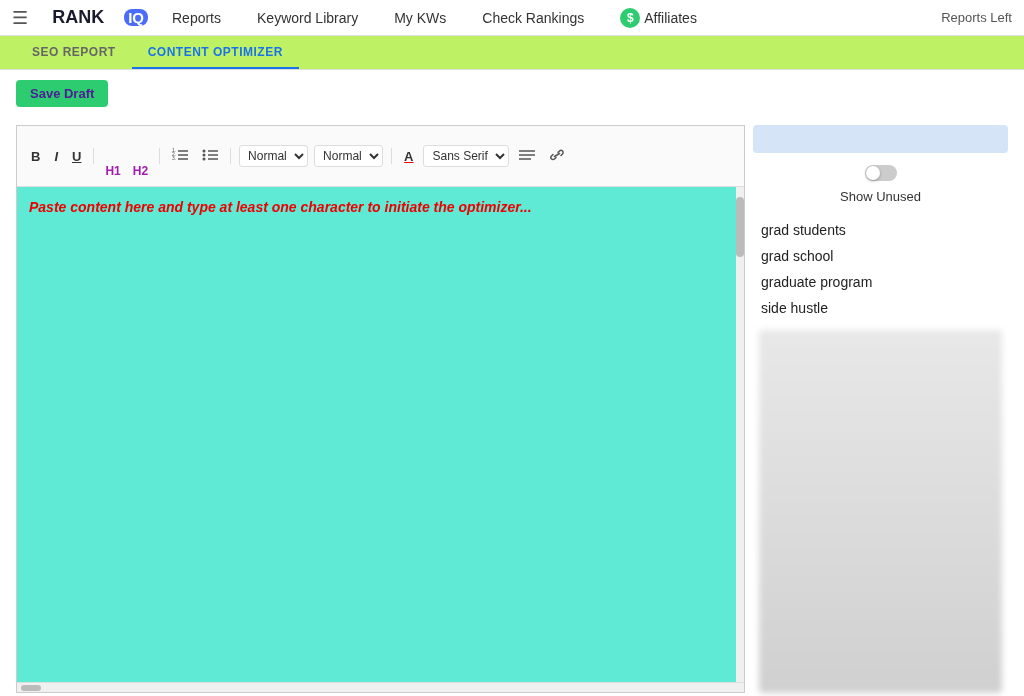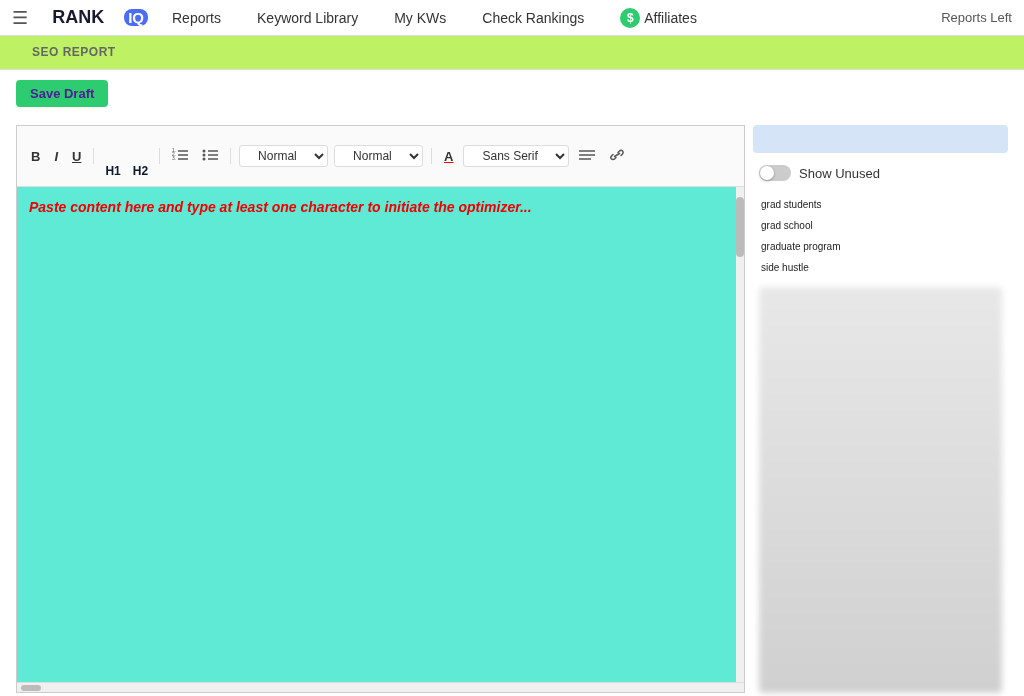--- a/index.html
+++ b/index.html
@@ -163,28 +163,28 @@
       width: 1px;
       height: 16px;
       background: #ddd;
       margin: 0 2px;
     }
     .toolbar-heading {
       font-size: 12px;
       font-weight: bold;
       padding: 2px 3px;
       cursor: pointer;
-      color: #0f172a;
+      color: #a21caf;
       margin-top: 30px;
     }
     .toolbar-select {
       font-size: 12px;
       border: 1px solid #ddd;
       border-radius: 3px;
-      padding: 2px 14px;
+      padding: 2px 4px;
       background: #fff;
       cursor: pointer;
       color: #333;
     }
     .toolbar-icon-btn {
       background: none;
       border: none;
       cursor: pointer;
       color: #555;
       font-size: 14px;
@@ -232,20 +232,21 @@
     .right-panel-header {
       background: #d6e4f7;
       height: 28px;
       border-radius: 4px;
     }
     .show-unused-row {
       display: flex;
       align-items: center;
       gap: 8px;
       padding: 4px 6px;
+      flex-direction: column;
     }
     .toggle-switch {
       width: 32px;
       height: 16px;
       background: #ccc;
       border-radius: 8px;
       position: relative;
       cursor: pointer;
     }
     .toggle-knob {
@@ -262,21 +263,21 @@
       font-size: 13px;
       color: #333;
     }
     .keyword-list {
       display: flex;
       flex-direction: column;
       gap: 2px;
       padding: 2px 6px;
     }
     .keyword-item {
-      font-size: 10px;
+      font-size: 14px;
       color: #222;
       padding: 4px 2px;
       cursor: pointer;
     }
     .blurred-section {
       flex: 1;
       background: linear-gradient(180deg, #e8e8e8 0%, #d0d0d0 100%);
       border-radius: 4px;
       filter: blur(3px);
       min-height: 200px;
@@ -316,20 +317,21 @@
     <a class="nav-link nav-affiliates">
       <span class="dollar-icon">$</span>
       <span>Affiliates</span>
     </a>
   </div>
   <span class="nav-right">Reports Left</span>
 </nav>
 
 <div class="sub-tabs">
   <div class="sub-tab">SEO REPORT</div>
+  <div class="sub-tab active">CONTENT OPTIMIZER</div>
 </div>
 
 <div class="toolbar-bar">
   <button class="save-draft-btn">Save Draft</button>
 </div>
 
 <div class="main-area">
 
   <div class="editor-container">
 

